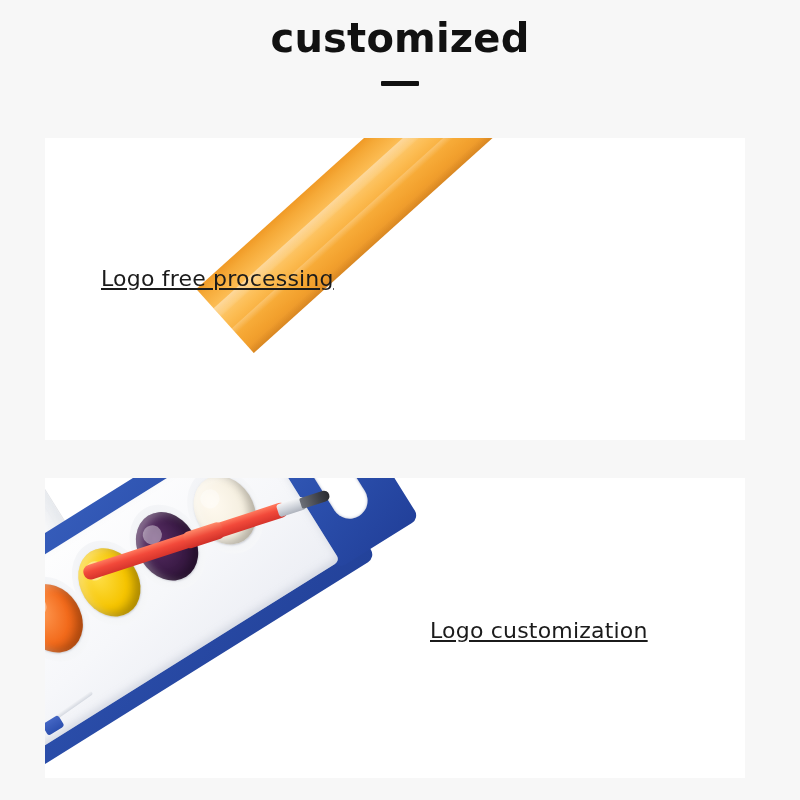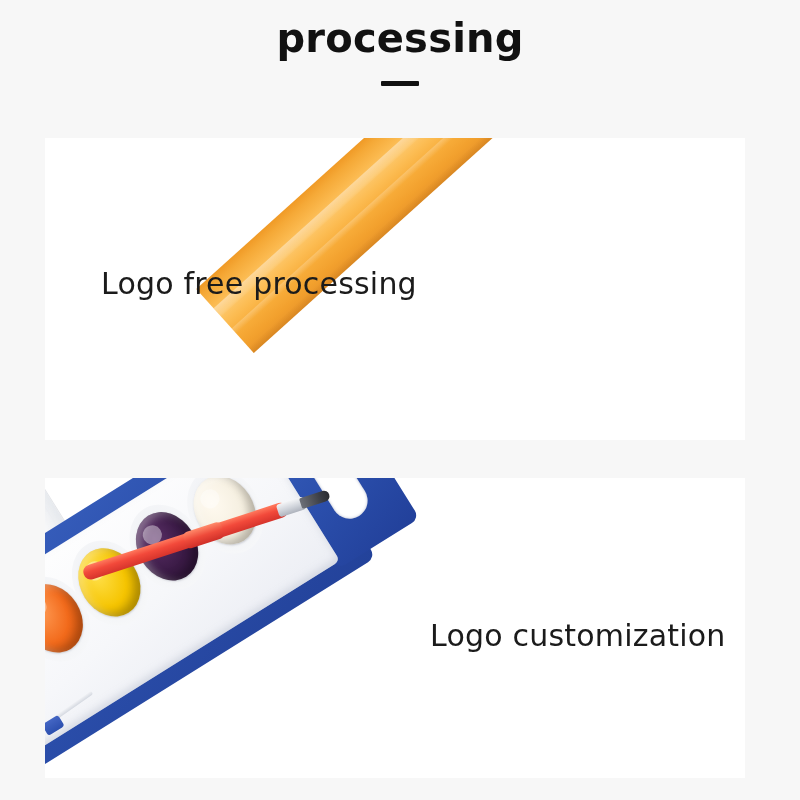--- a/index.html
+++ b/index.html
@@ -45,26 +45,27 @@
     left: 45px;
     width: 700px;
     background: #ffffff;
     overflow: hidden;
   }
   #card-logo   { top: 138px; height: 302px; }
   #card-color  { top: 478px; height: 300px; }
 
   .card-caption {
     position: absolute;
-    font-size: 30px;
+    font-size: 22px;
     color: #1b1b1b;
     white-space: nowrap;
     font-family: "DejaVu Sans", "Liberation Sans", sans-serif;
     letter-spacing: 0.2px;
     z-index: 6;
+    text-decoration: underline;
   }
   #caption-logo  { left: 56px;  top: 128px; }
   #caption-color { left: 385px; top: 140px; }
 
   
   .pencil-wrap {
     position: absolute;
     inset: 0;
     overflow: hidden;
     z-index: 3;
@@ -287,21 +288,21 @@
     position: absolute;
     height: 4px;
     background: linear-gradient(to bottom, #f3f4f7, #d4d8e0);
     border-radius: 2px;
   }
 </style>
 </head>
 <body>
 
 <div class="page-header">
-  <h1 class="page-title">processing</h1>
+  <h1 class="page-title">customized</h1>
   <div class="title-divider"></div>
 </div>
 
 <div class="card" id="card-logo">
 
   <div class="pencil-wrap">
     <div class="pencil">
       <div class="pencil-sheen"></div>
       <div class="pencil-sheen lower"></div>
       <div class="pencil-edge-dark"></div>

